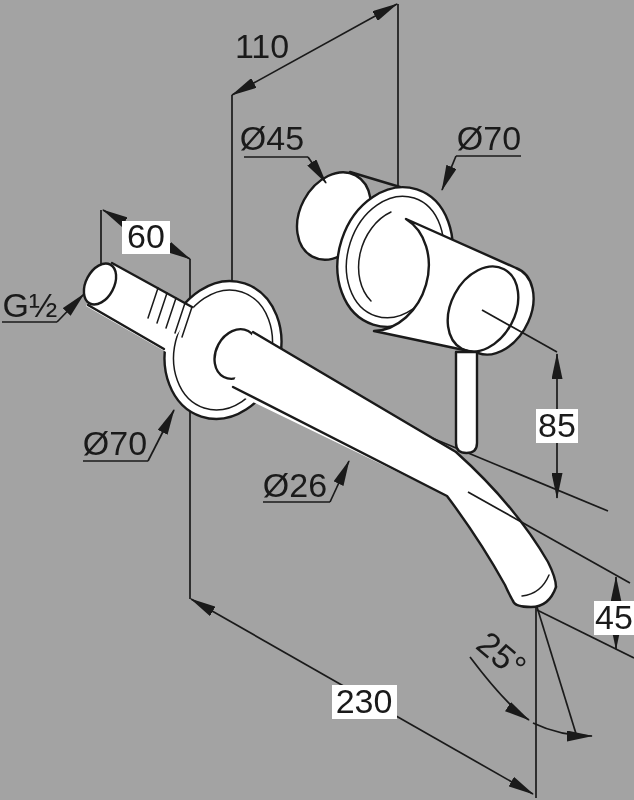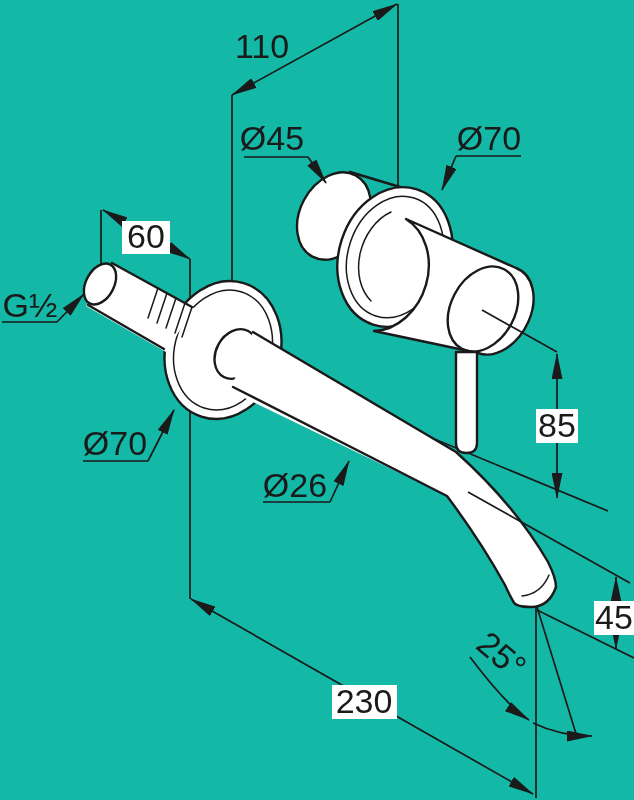--- a/index.html
+++ b/index.html
@@ -1,16 +1,16 @@
 <!DOCTYPE html>
 <html><head>
 <meta charset="utf-8">
 <style>
   html,body{margin:0;padding:0;background:#ffffff;}
-  .canvas{position:relative;width:634px;height:800px;background:#14b8a6;overflow:hidden;
+  .canvas{position:relative;width:634px;height:800px;background:#a3a3a3;overflow:hidden;
           font-family:"Liberation Sans", sans-serif;}
   svg{display:block;}
   .part{fill:#ffffff;stroke:#1a1a1a;stroke-width:2.4;stroke-linecap:round;stroke-linejoin:round;}
   .edge{fill:none;stroke:#1a1a1a;stroke-width:2.4;stroke-linecap:round;stroke-linejoin:round;}
   .thin{fill:none;stroke:#1a1a1a;stroke-width:1.5;stroke-linecap:round;}
   .dim{fill:none;stroke:#1a1a1a;stroke-width:1.7;stroke-linecap:butt;}
   .dimtxt{fill:#1a1a1a;font-size:34px;font-family:"Liberation Sans",sans-serif;}
   .bg{fill:#ffffff;}
 </style>
 </head>

